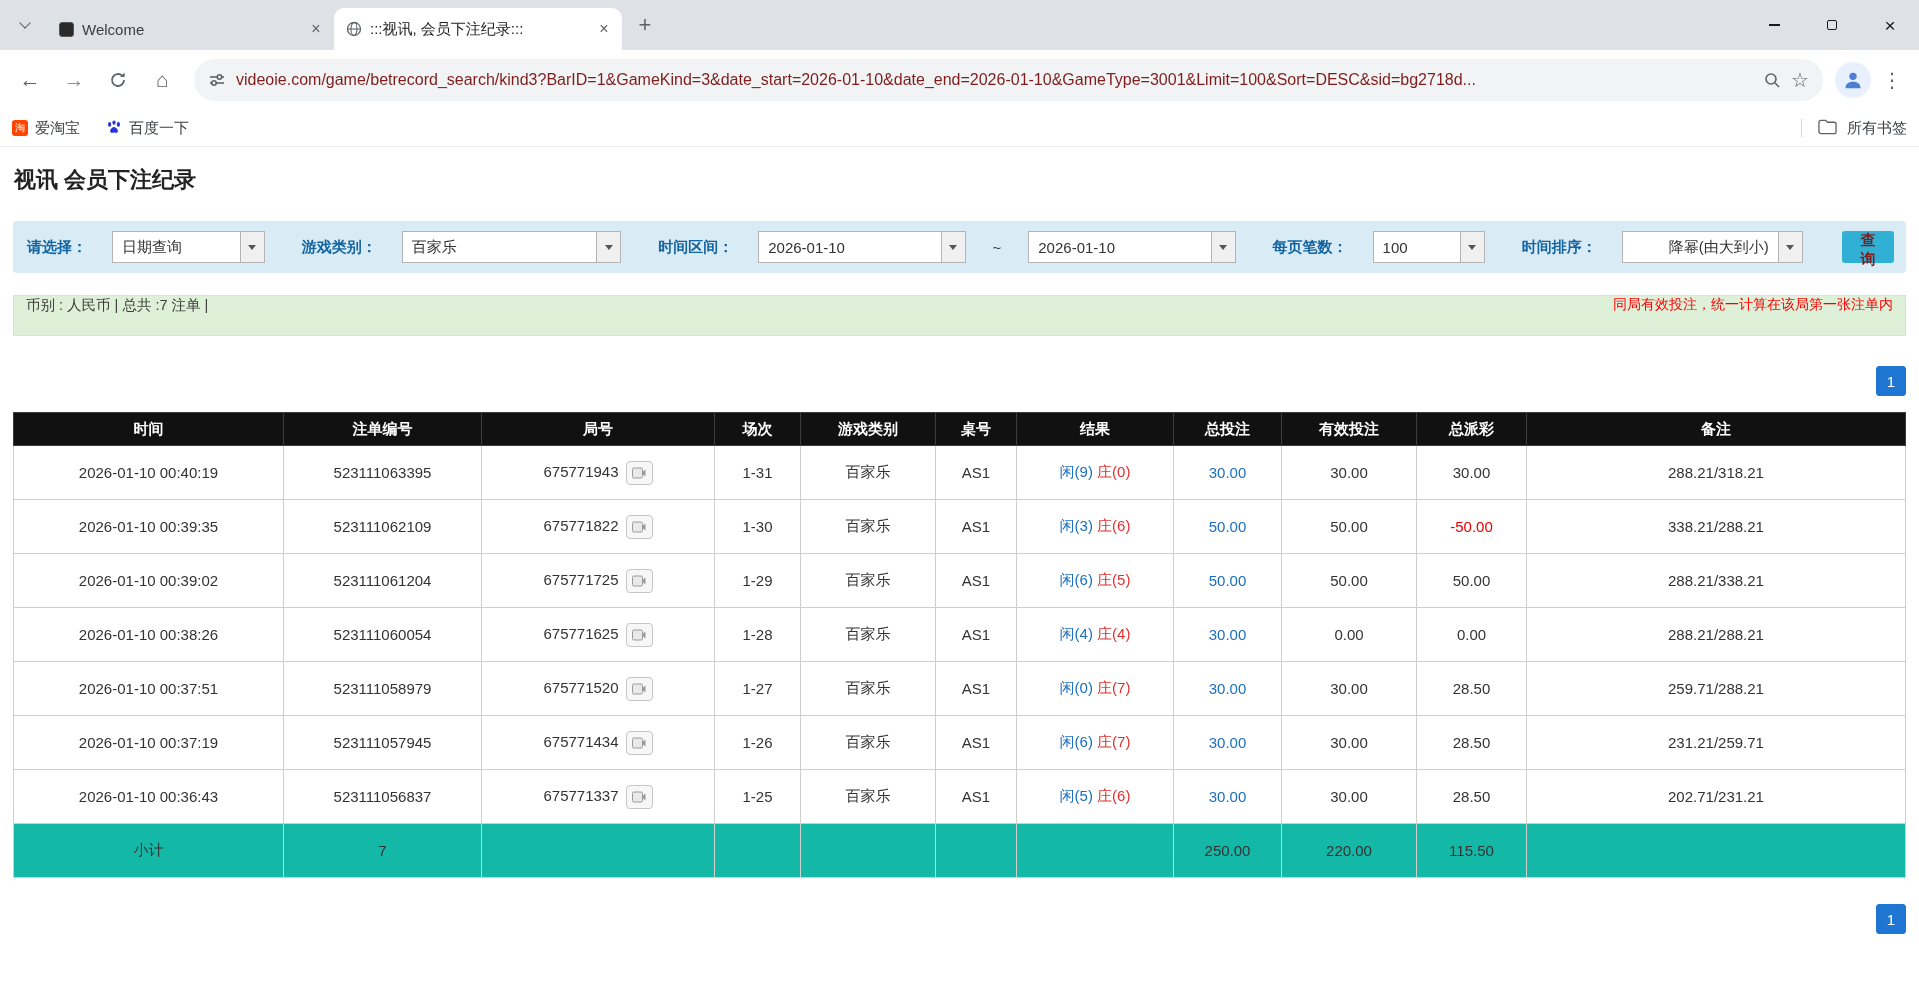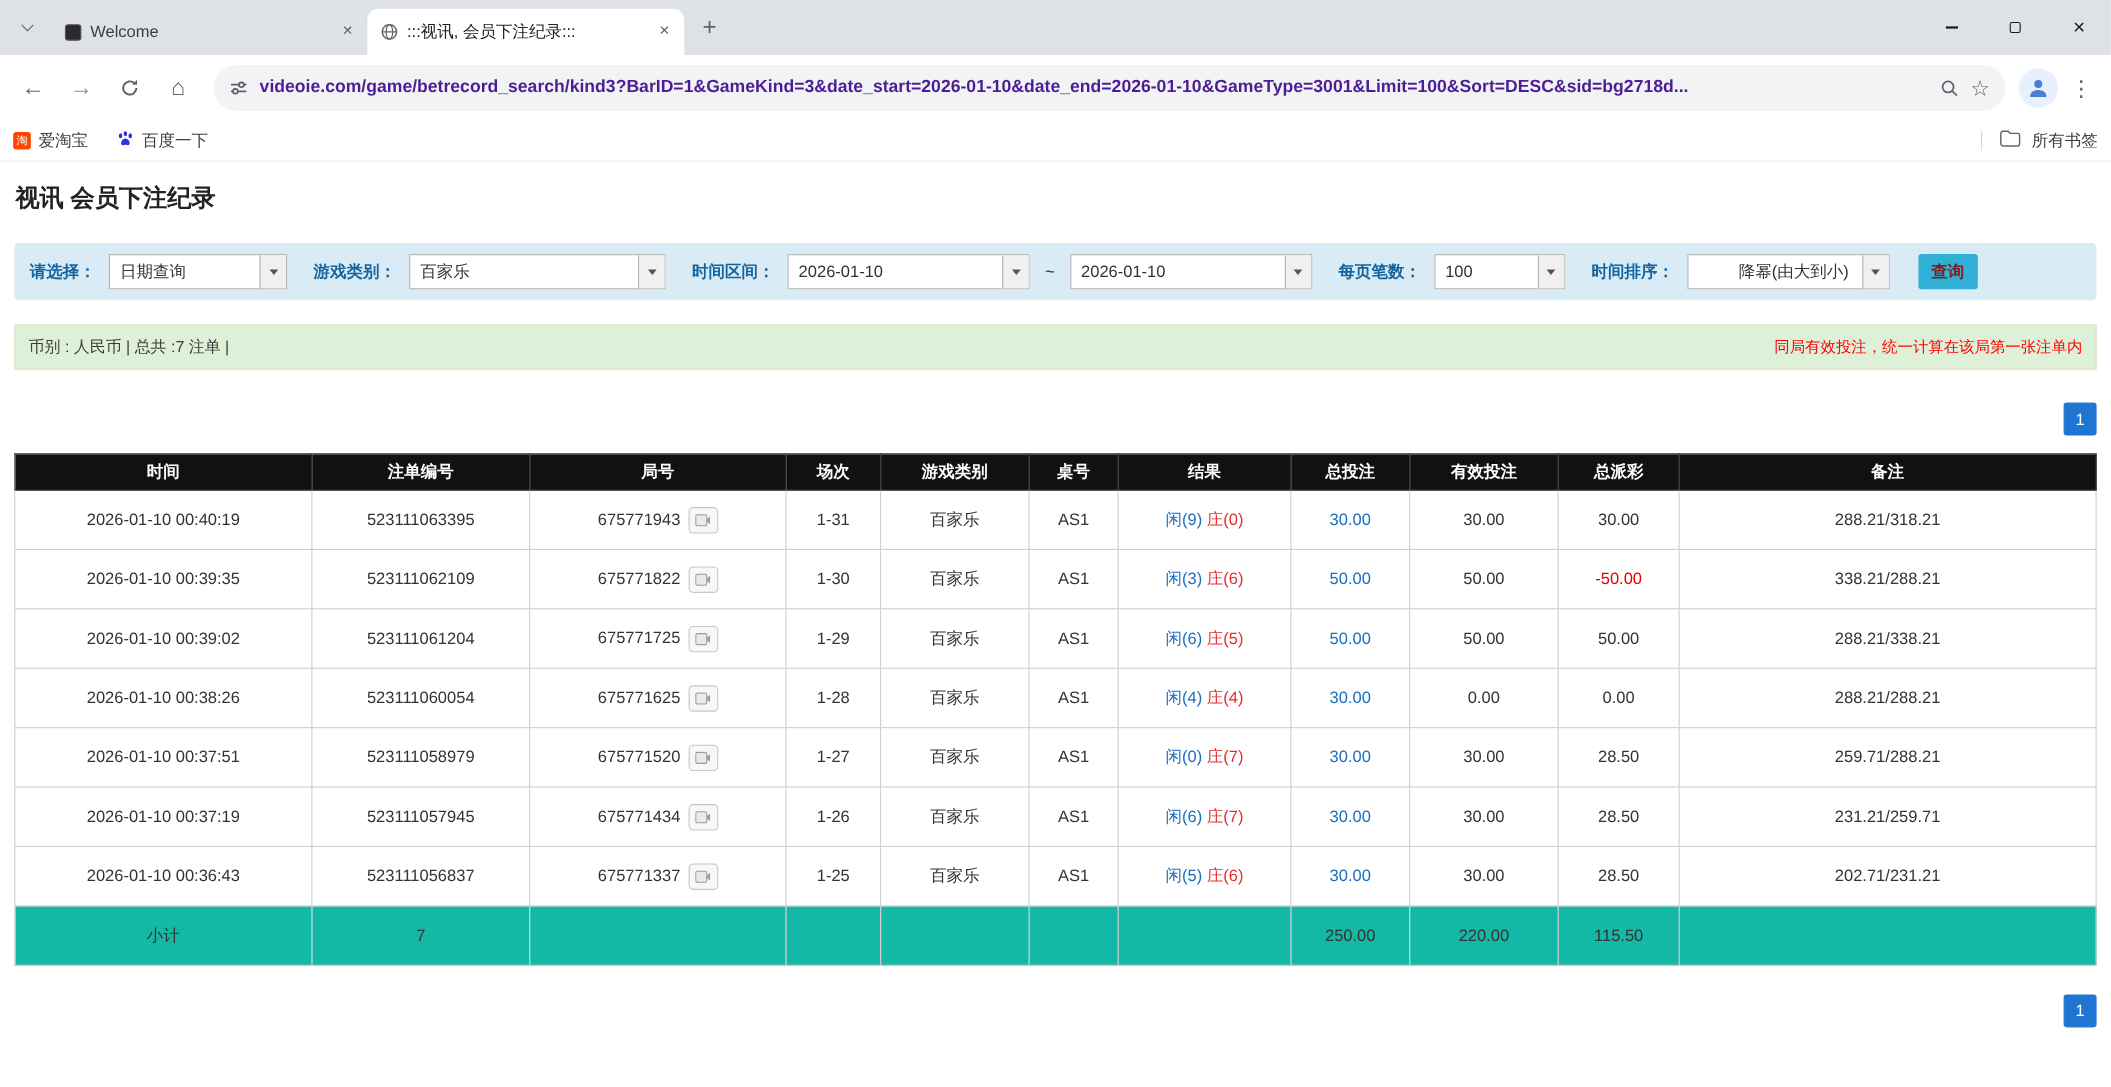--- a/index.html
+++ b/index.html
@@ -23,49 +23,49 @@
   .win-controls { position:absolute; right:0; top:0; height:50px; display:flex; }
   .win-btn { width:58px; height:50px; display:flex; align-items:center; justify-content:center; color:#1a1a1a; }
   .min-glyph { width:11px; height:1.4px; background:#1a1a1a; }
   .max-glyph { width:10px; height:10px; border:1.3px solid #1a1a1a; border-radius:2px; }
   .close-glyph { font-size:19px; line-height:1; }
 
   .toolbar { height:60px; background:#fff; display:flex; align-items:center; padding:0 10px; gap:4px; }
   .nav-btn { width:40px; height:40px; border-radius:50%; display:flex; align-items:center; justify-content:center; font-size:21px; color:#5f6368; flex:0 0 auto; }
   .nav-btn.dim { color:#8b9095; }
   .urlbar { flex:1; height:42px; background:#f1f3f4; border-radius:21px; display:flex; align-items:center; gap:10px; padding:0 14px; margin:0 8px; min-width:0; }
-  .url-text { flex:1; font-size:16px; color:#4c1d95; white-space:nowrap; overflow:hidden;font-weight:bold; }
+  .url-text { flex:1; font-size:16px; color:#7f1d1d; white-space:nowrap; overflow:hidden; }
   .url-icon { flex:0 0 auto; display:flex; align-items:center; }
   .star { font-size:20px; color:#5f6368; }
   .avatar { width:36px; height:36px; border-radius:50%; background:#e8f0fe; display:flex; align-items:center; justify-content:center; flex:0 0 auto; }
   .kebab { font-size:20px; color:#5f6368; width:34px; height:34px; display:flex; align-items:center; justify-content:center; }
 
   .bookmarks { height:37px; background:#fff; border-bottom:1px solid #ececec; display:flex; align-items:center; padding:0 12px; font-size:15px; color:#3c4043; }
   .bm-item { display:flex; align-items:center; gap:7px; margin-right:26px; }
   .bm-ico-tao { width:16px; height:16px; background:#ff4400; border-radius:3px; color:#fff; font-size:10px; display:flex; align-items:center; justify-content:center; }
   .bm-right { margin-left:auto; display:flex; align-items:center; gap:10px; }
   .bm-divider { width:1px; height:18px; background:#d5d5d5; margin-right:6px; }
 
   
   .page { background:#fff; }
   .page-title { font-size:22px; font-weight:600; color:#222; margin:18px 0 0 14px; height:30px; line-height:30px; }
 
-  .filterbar { margin:26px 13px 0; background:#d9ecf6; border-radius:4px; padding:10px 12px; display:flex; align-items:center; gap:12px; }
+  .filterbar { margin:26px 13px 0; background:#d9ecf6; border-radius:4px; padding:10px 12px; display:flex; align-items:center; gap:25px; }
   .f-label { color:#1464a0; font-weight:bold; font-size:15px; white-space:nowrap; margin-left:12px; }
   .f-label:first-child { margin-left:2px; }
   .combo { display:inline-flex; align-items:stretch; background:#fff; border:1px solid #b4b4b4; height:32px; }
   .combo .val { display:flex; align-items:center; padding:0 9px; font-size:15px; color:#333; flex:1; white-space:nowrap; overflow:hidden; }
   .caret-btn { width:24px; border-left:1px solid #b4b4b4; background:#f0f0f0; display:flex; align-items:center; justify-content:center; }
   .caret { width:0; height:0; border-left:4px solid transparent; border-right:4px solid transparent; border-top:5px solid #555; }
   .tilde { font-size:15px; color:#333; margin:0 2px; }
   .w-select { width:162px; } .w-game { width:233px; } .w-date { width:220px; }
   .w-per { width:119px; } .w-sort { width:184px;padding-left:37px; }
   .search-btn { margin-left:14px; height:32px; padding:0 12px; background:#31b0d5; color:#7f1d1d; border:none; border-radius:3px; font-size:15px; font-weight:bold; font-family:inherit; }
 
-  .greenbar { margin:22px 13px 0; background:#dff0d8; border:1px solid #d0e9c6; height:41px; display:flex; align-items:center; justify-content:space-between; padding:0 12px; }
+  .greenbar { margin:22px 13px 0; background:#dff0d8; border:1px solid #d0e9c6; height:41px; display:flex; align-items:flex-start; justify-content:space-between; padding:0 12px; }
   .gb-left { font-size:14.5px; color:#3c3c3c; }
   .gb-right { font-size:14px; color:#ff0000; }
 
   .pager { display:flex; justify-content:flex-end; margin:30px 13px 0; }
   .pager.bottom { margin-top:26px; }
   .page-btn { min-width:30px; height:30px; background:#1f76d2; color:#fff; border:1px solid #1f76d2; border-radius:3px; display:flex; align-items:center; justify-content:center; font-size:15px; }
 
   table.records { width:calc(100% - 26px); margin:16px 13px 0; border-collapse:collapse; table-layout:fixed; font-size:15px; }
   table.records th { background:#111; color:#fff; font-weight:bold; height:33px; border:1px solid #3c3c3c; text-align:center; padding:0 4px; }
   table.records td { border:1px solid #cfcfcf; height:54px; text-align:center; color:#333; padding:0 4px; }

